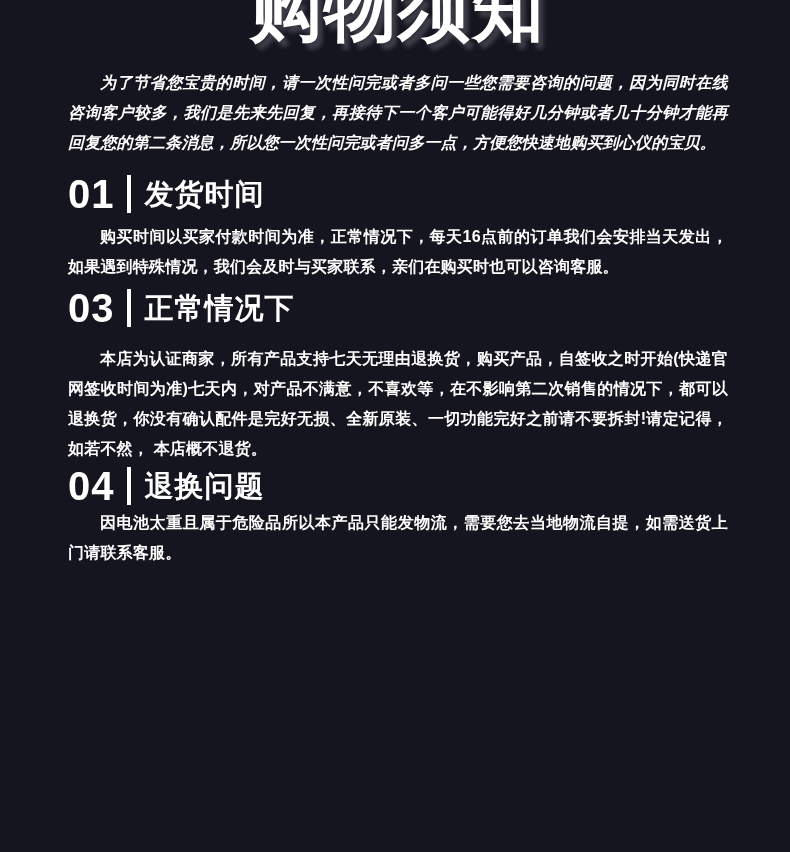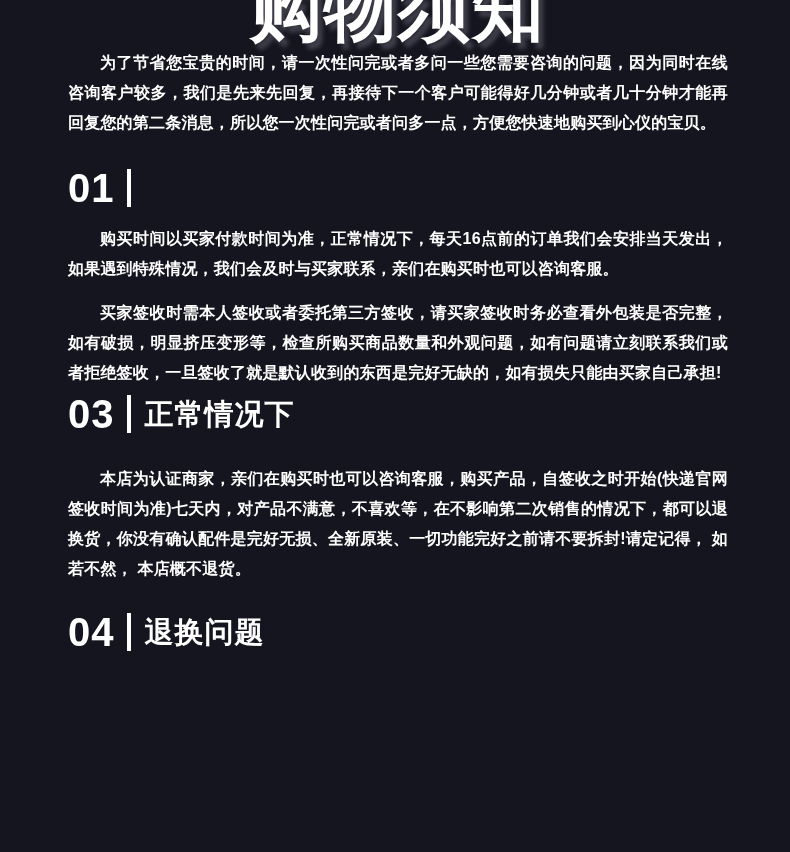--- a/index.html
+++ b/index.html
@@ -55,49 +55,50 @@
     height: 38px;
     background: #FFFFFF;
     margin: 0 14px 0 12px;
   }
   .section-title {
     font-size: 29px;
     letter-spacing: 1px;
     line-height: 44px;
   }
   .mt48 { margin-top: 48px; }
-  .mt14 { margin-top: 14px; }
-  .mt12 { margin-top: 28px; }
-  .mt10 { margin-top: 26px; }
-  .mt8  { margin-top: 4px; }
+  .mt14 { margin-top: 6px; }
+  .mt12 { margin-top: 14px; }
+  .mt10 { margin-top: 0; }
+  .mt8  { margin-top: 24px; font-style: italic; }
   .mt4  { margin-top: 4px; text-align: center; }
 </style>
 </head>
 <body>
 
 <div class="page">
 
   <h1 class="title">购物须知</h1>
 
   <p class="body-text indent mt8">为了节省您宝贵的时间，请一次性问完或者多问一些您需要咨询的问题，因为同时在线咨询客户较多，我们是先来先回复，再接待下一个客户可能得好几分钟或者几十分钟才能再回复您的第二条消息，所以您一次性问完或者问多一点，方便您快速地购买到心仪的宝贝。</p>
 
   <div class="section-header mt12">
     <span class="section-num">01</span>
     <span class="section-sep"></span>
+    <span class="section-title">发货时间</span>
   </div>
   <p class="body-text indent mt14">购买时间以买家付款时间为准，正常情况下，每天16点前的订单我们会安排当天发出，如果遇到特殊情况，我们会及时与买家联系，亲们在购买时也可以咨询客服。</p>
 
-  <p class="body-text indent mt14">买家签收时需本人签收或者委托第三方签收，请买家签收时务必查看外包装是否完整，如有破损，明显挤压变形等，检查所购买商品数量和外观问题，如有问题请立刻联系我们或者拒绝签收，一旦签收了就是默认收到的东西是完好无缺的，如有损失只能由买家自己承担!</p>
 
   <div class="section-header mt4">
     <span class="section-num">03</span>
     <span class="section-sep"></span>
     <span class="section-title">正常情况下</span>
   </div>
-  <p class="body-text indent mt12">本店为认证商家，亲们在购买时也可以咨询客服，购买产品，自签收之时开始(快递官网签收时间为准)七天内，对产品不满意，不喜欢等，在不影响第二次销售的情况下，都可以退换货，你没有确认配件是完好无损、全新原装、一切功能完好之前请不要拆封!请定记得， 如若不然， 本店概不退货。</p>
+  <p class="body-text indent mt12">本店为认证商家，所有产品支持七天无理由退换货，购买产品，自签收之时开始(快递官网签收时间为准)七天内，对产品不满意，不喜欢等，在不影响第二次销售的情况下，都可以退换货，你没有确认配件是完好无损、全新原装、一切功能完好之前请不要拆封!请定记得， 如若不然， 本店概不退货。</p>
 
   <div class="section-header mt10">
     <span class="section-num">04</span>
     <span class="section-sep"></span>
     <span class="section-title">退换问题</span>
   </div>
+  <p class="body-text indent">因电池太重且属于危险品所以本产品只能发物流，需要您去当地物流自提，如需送货上门请联系客服。</p>
 
 </div>
 
 </body></html>

